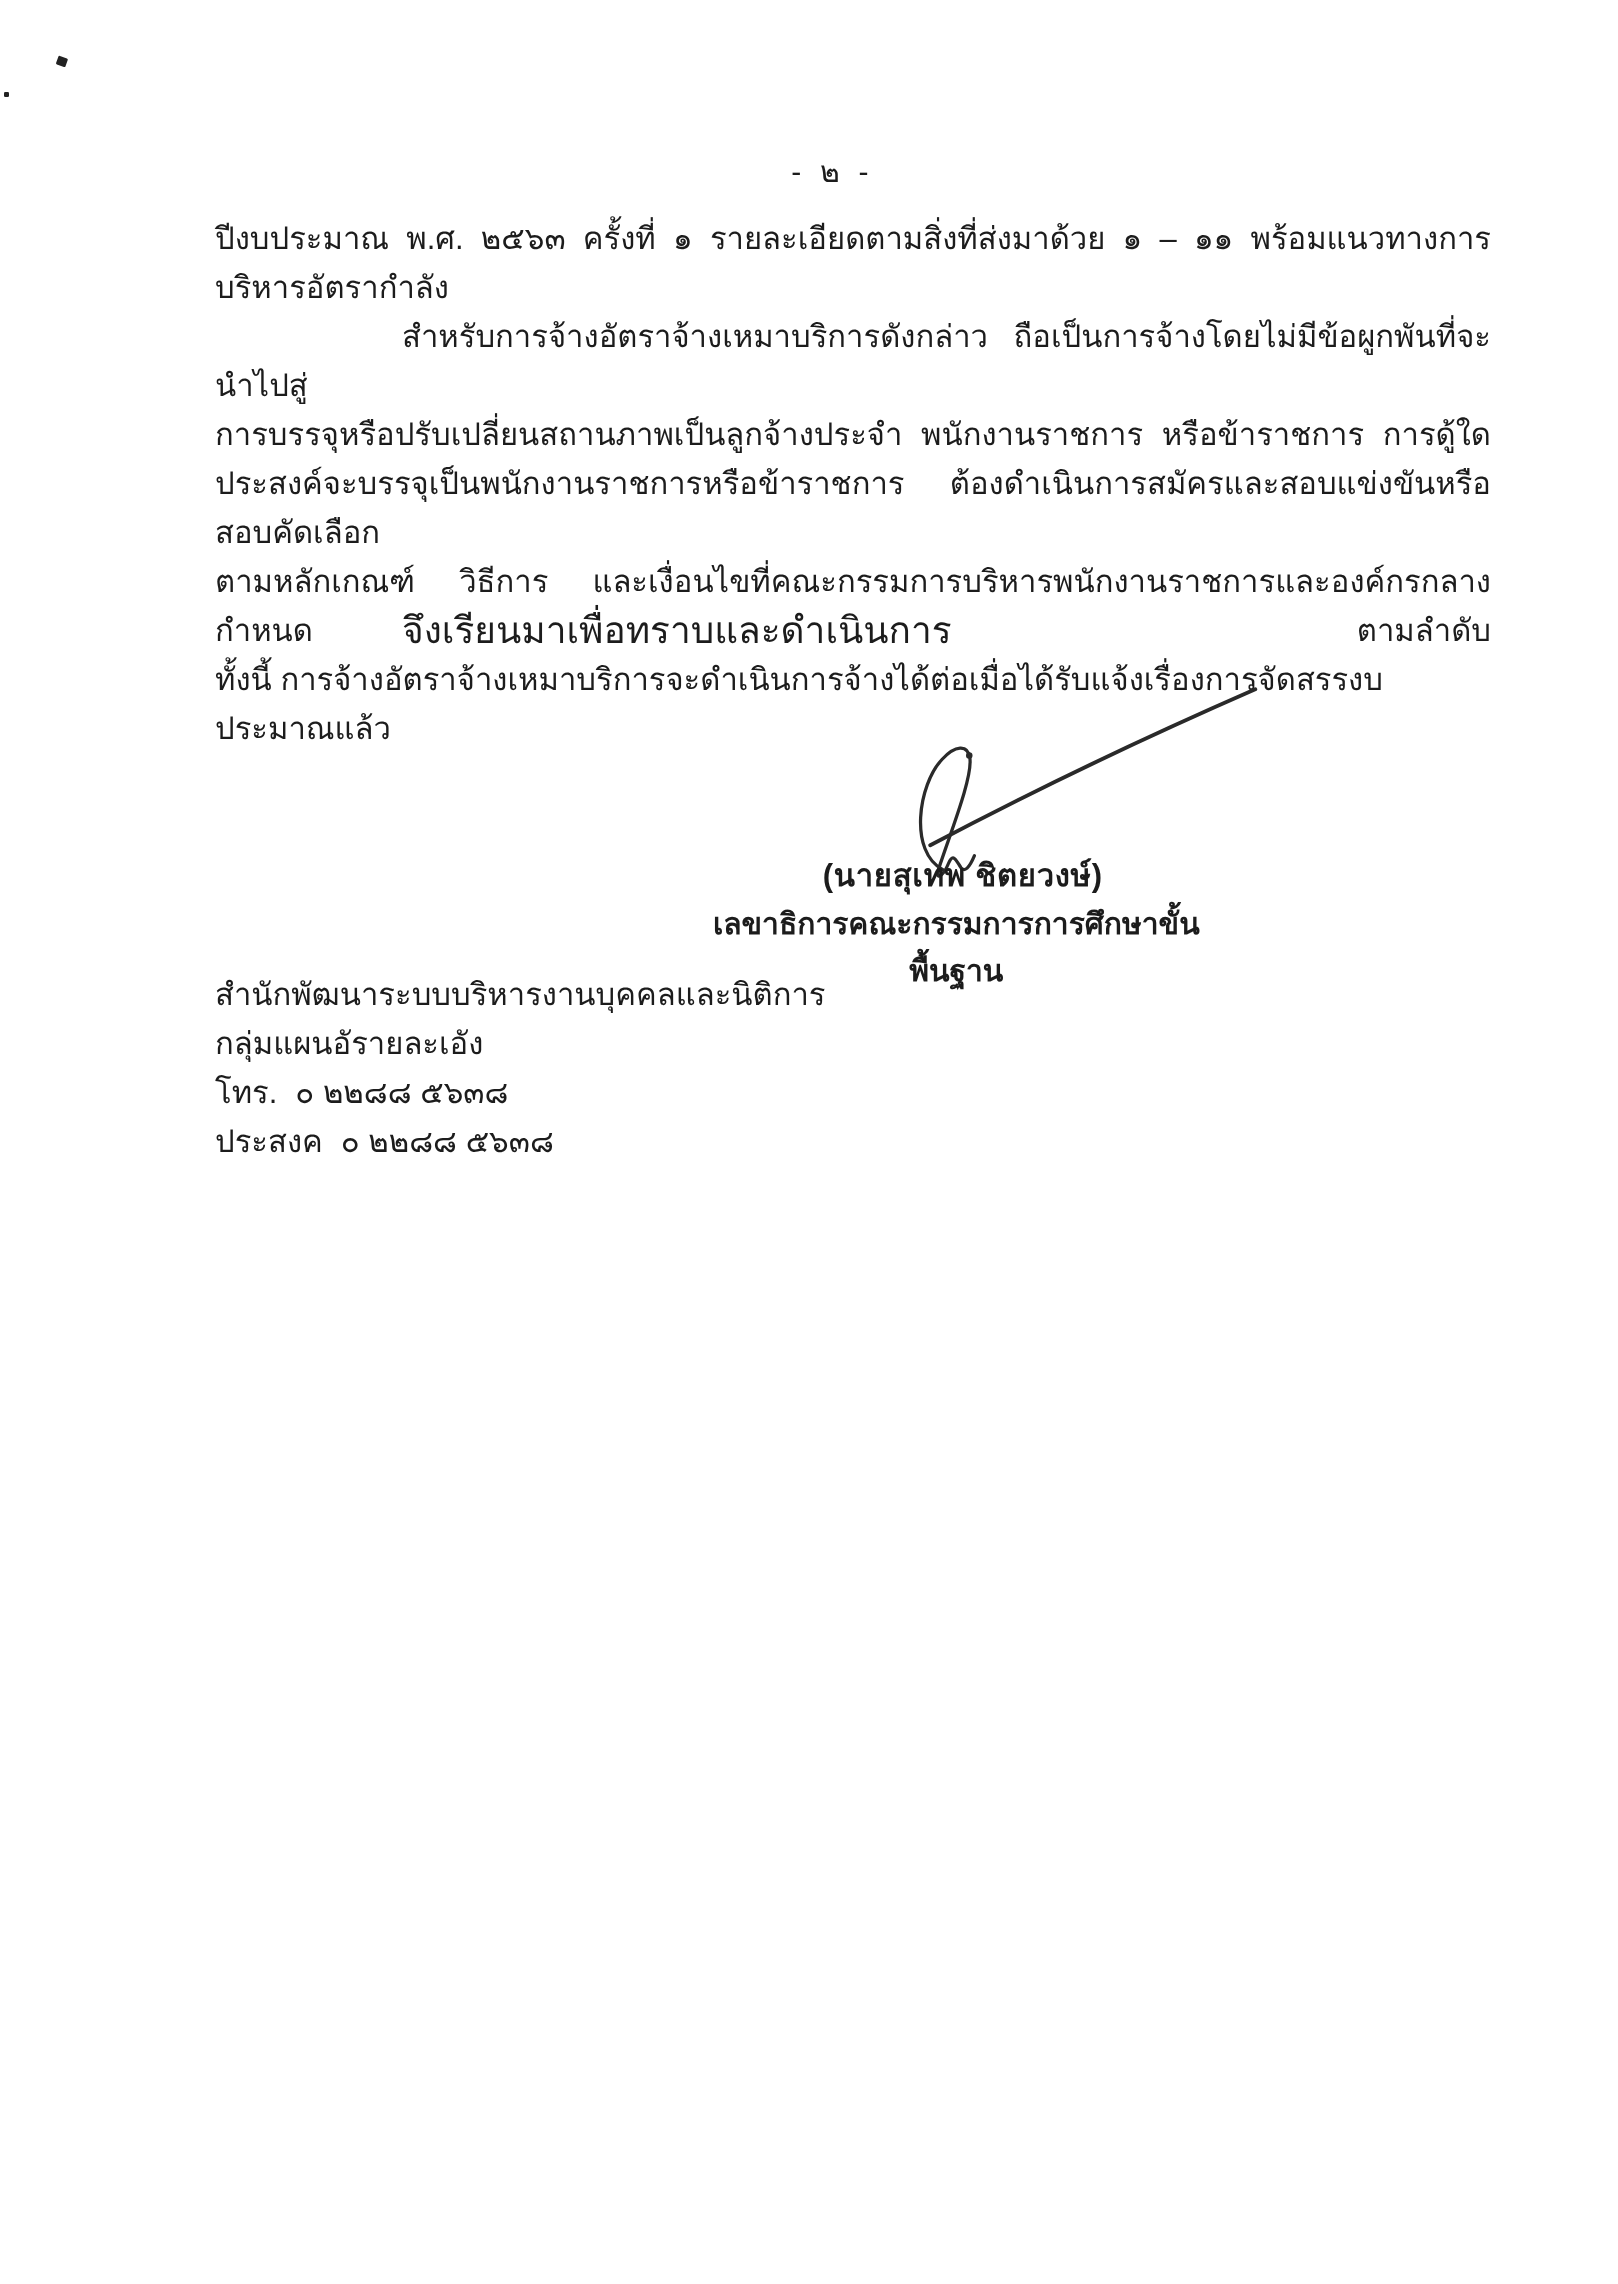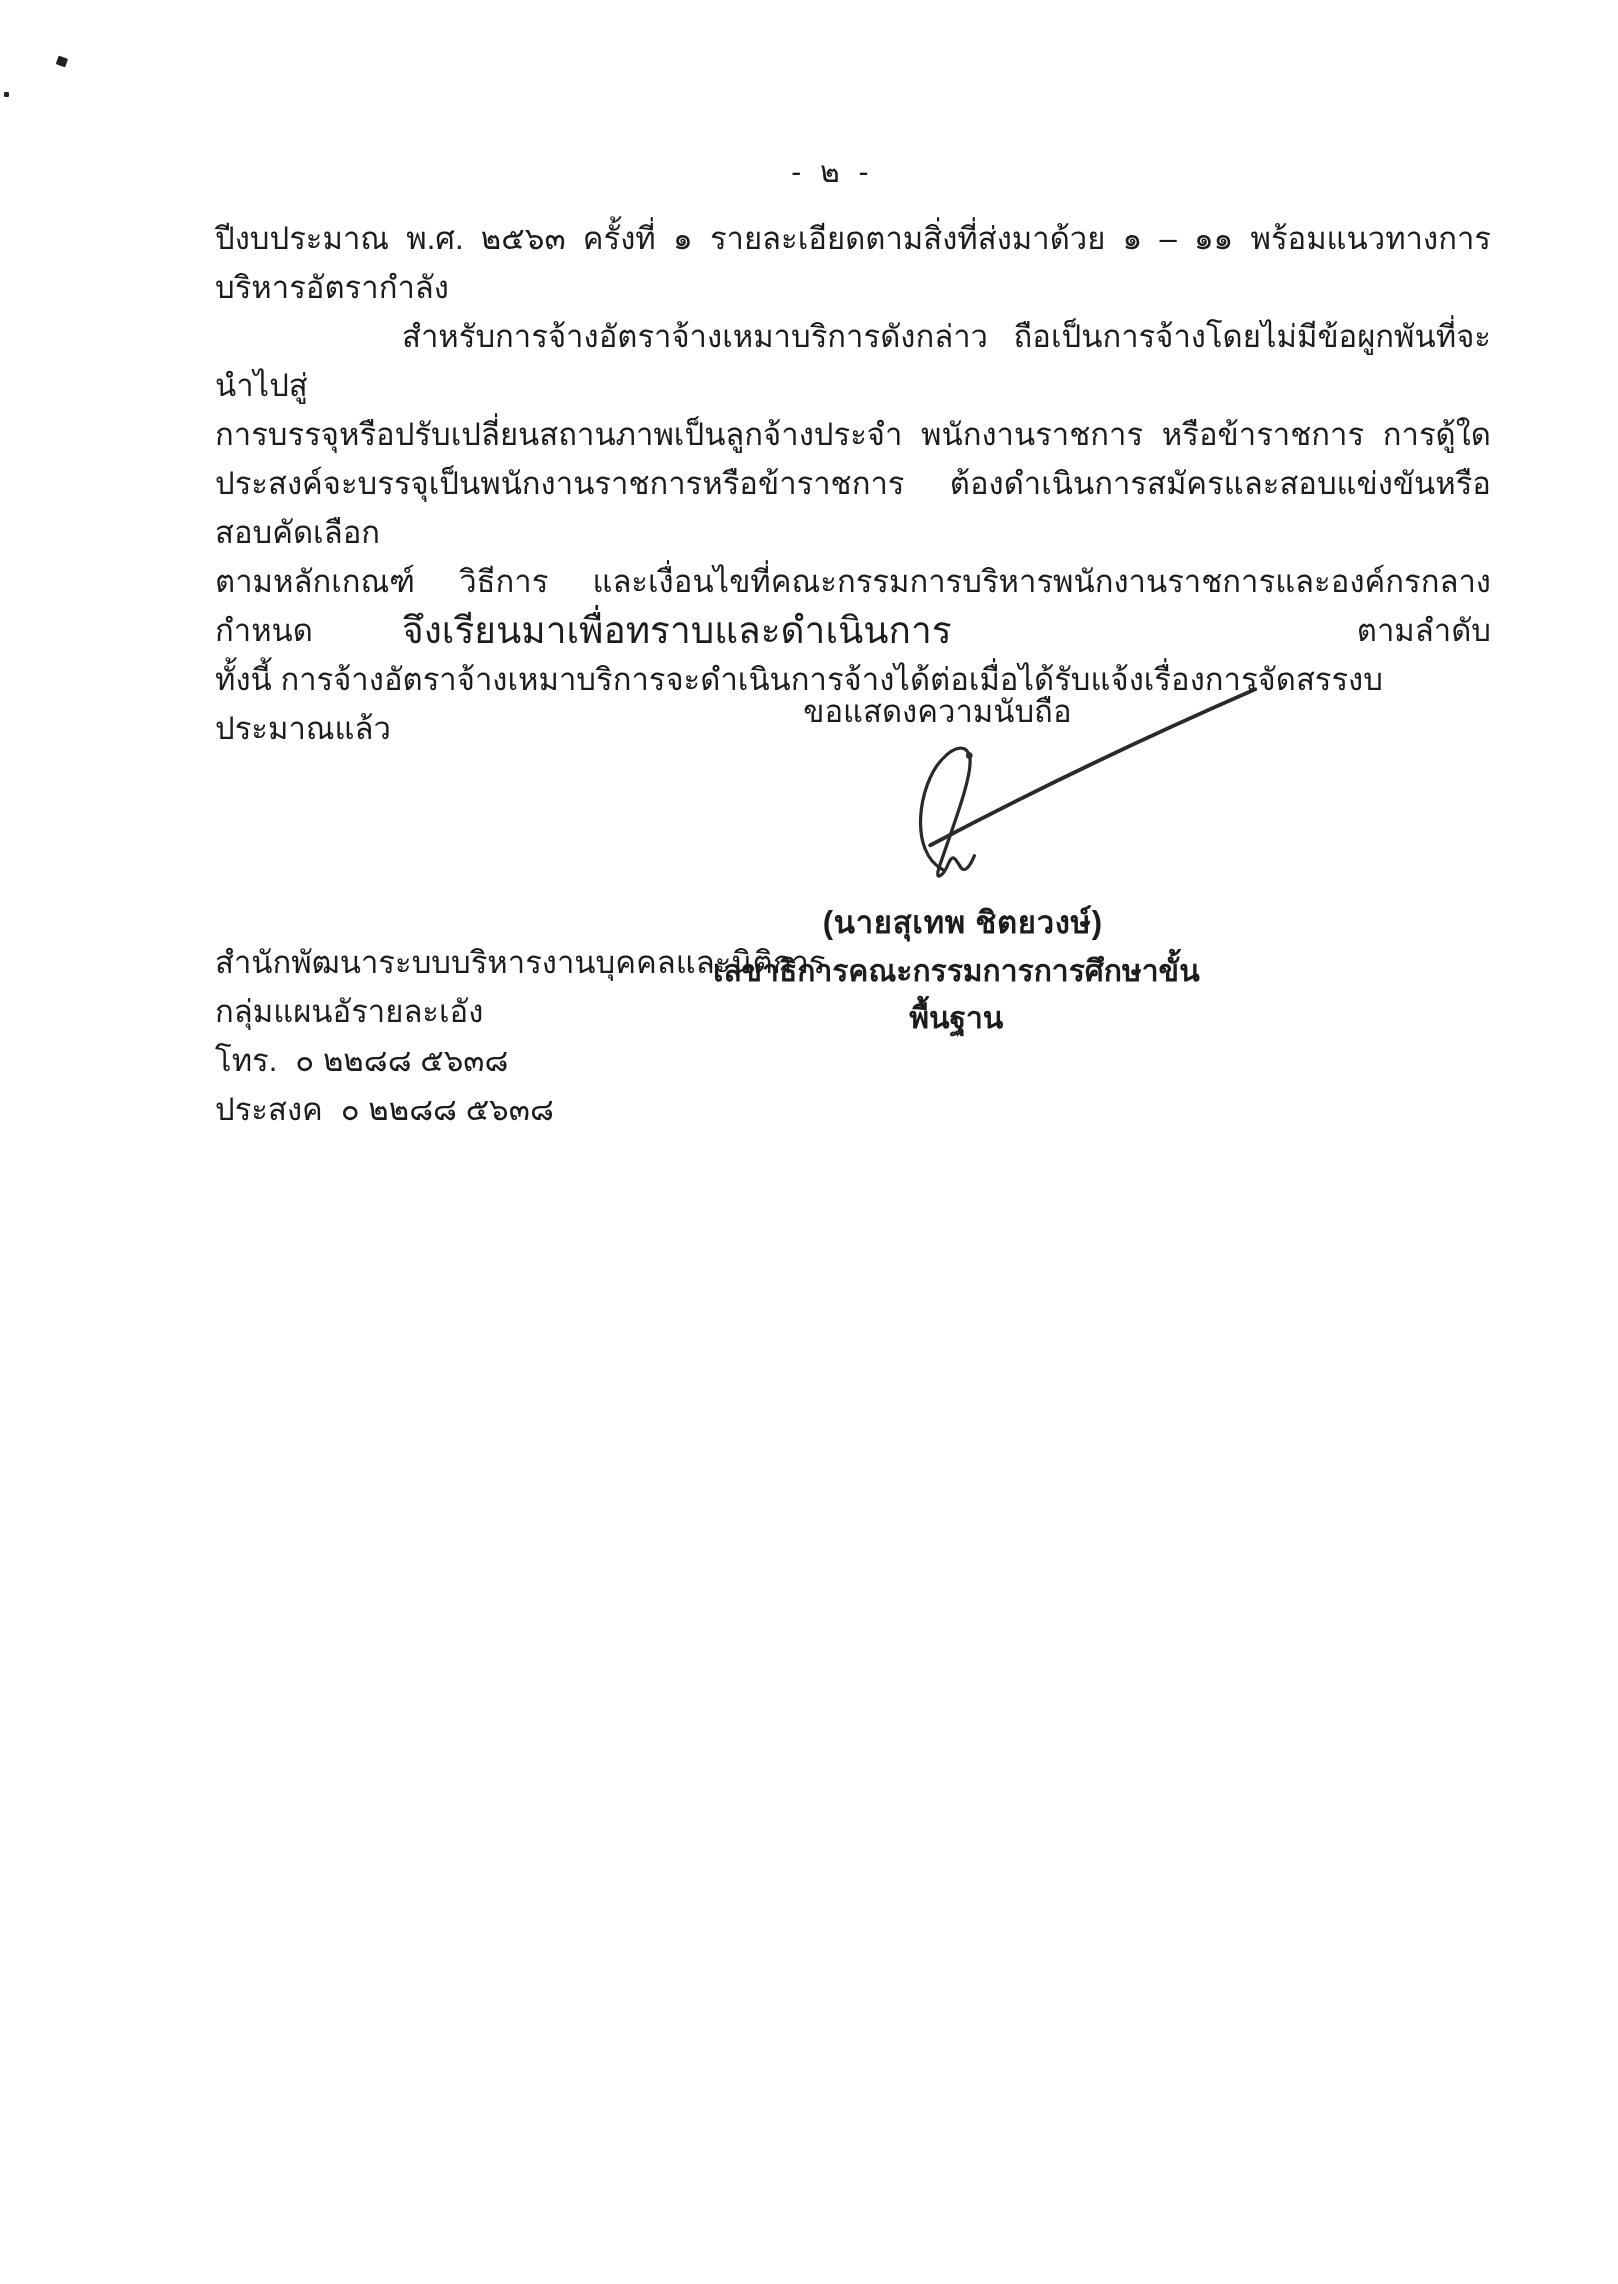--- a/index.html
+++ b/index.html
@@ -66,21 +66,21 @@
   }
   .signer-title {
     display: block;
     margin-top: 1.3px;
     font-weight: 700;
     font-size: 30px;
     transform: translateX(3.3px);
   }
   .footer-block {
     position: absolute;
-    left: 215px; top: 938px;
+    left: 215px; top: 970px;
     font-size: 31px;
     line-height: 49px;
   }
   .footer-line { white-space: nowrap; }
   .num-gap { display: inline-block; min-width: 18px; }
 </style>
 </head>
 <body>
 
 <div class="page" style="color: rgb(28, 28, 28); background: rgb(255, 255, 255);">
@@ -95,21 +95,20 @@
     <div class="line justify indent">สำหรับการจ้างอัตราจ้างเหมาบริการดังกล่าว ถือเป็นการจ้างโดยไม่มีข้อผูกพันที่จะนำไปสู่</div>
     <div class="line justify">การบรรจุหรือปรับเปลี่ยนสถานภาพเป็นลูกจ้างประจำ พนักงานราชการ หรือข้าราชการ การดู้ใด</div>
     <div class="line justify">ประสงค์จะบรรจุเป็นพนักงานราชการหรือข้าราชการ ต้องดำเนินการสมัครและสอบแข่งขันหรือสอบคัดเลือก</div>
     <div class="line justify">ตามหลักเกณฑ์ วิธีการ และเงื่อนไขที่คณะกรรมการบริหารพนักงานราชการและองค์กรกลางกำหนด ตามลำดับ</div>
     <div class="line wrap">ทั้งนี้ การจ้างอัตราจ้างเหมาบริการจะดำเนินการจ้างได้ต่อเมื่อได้รับแจ้งเรื่องการจัดสรรงบประมาณแล้ว</div>
   </div>
 
   <div class="closing-block">จึงเรียนมาเพื่อทราบและดำเนินการ</div>
 
   <div class="signature-block">
-    <span class="salutation">ขอแสดงความนับถือ</span>
 
     <svg class="signature-art" viewBox="0 0 630 340" xmlns="http://www.w3.org/2000/svg" fill="none">
       <path d="M100 262 Q330 140 600 22" stroke="#2a2a2a" stroke-width="6" stroke-linecap="round"></path>
       <path d="M120 300 C66 272 82 168 118 130 C138 108 158 106 161 128 C165 158 132 240 113 298" stroke="#2a2a2a" stroke-width="5" stroke-linecap="round"></path>
       <path d="M113 298 C107 316 119 312 128 290 C135 273 139 284 147 296 C153 304 160 297 168 278" stroke="#2a2a2a" stroke-width="5" stroke-linecap="round"></path>
       <circle cx="160" cy="124" r="5" fill="#2a2a2a"></circle>
     </svg>
 
     <span class="signer-name">(นายสุเทพ  ชิตยวงษ์)</span>
     <span class="signer-title">เลขาธิการคณะกรรมการการศึกษาขั้นพื้นฐาน</span>

